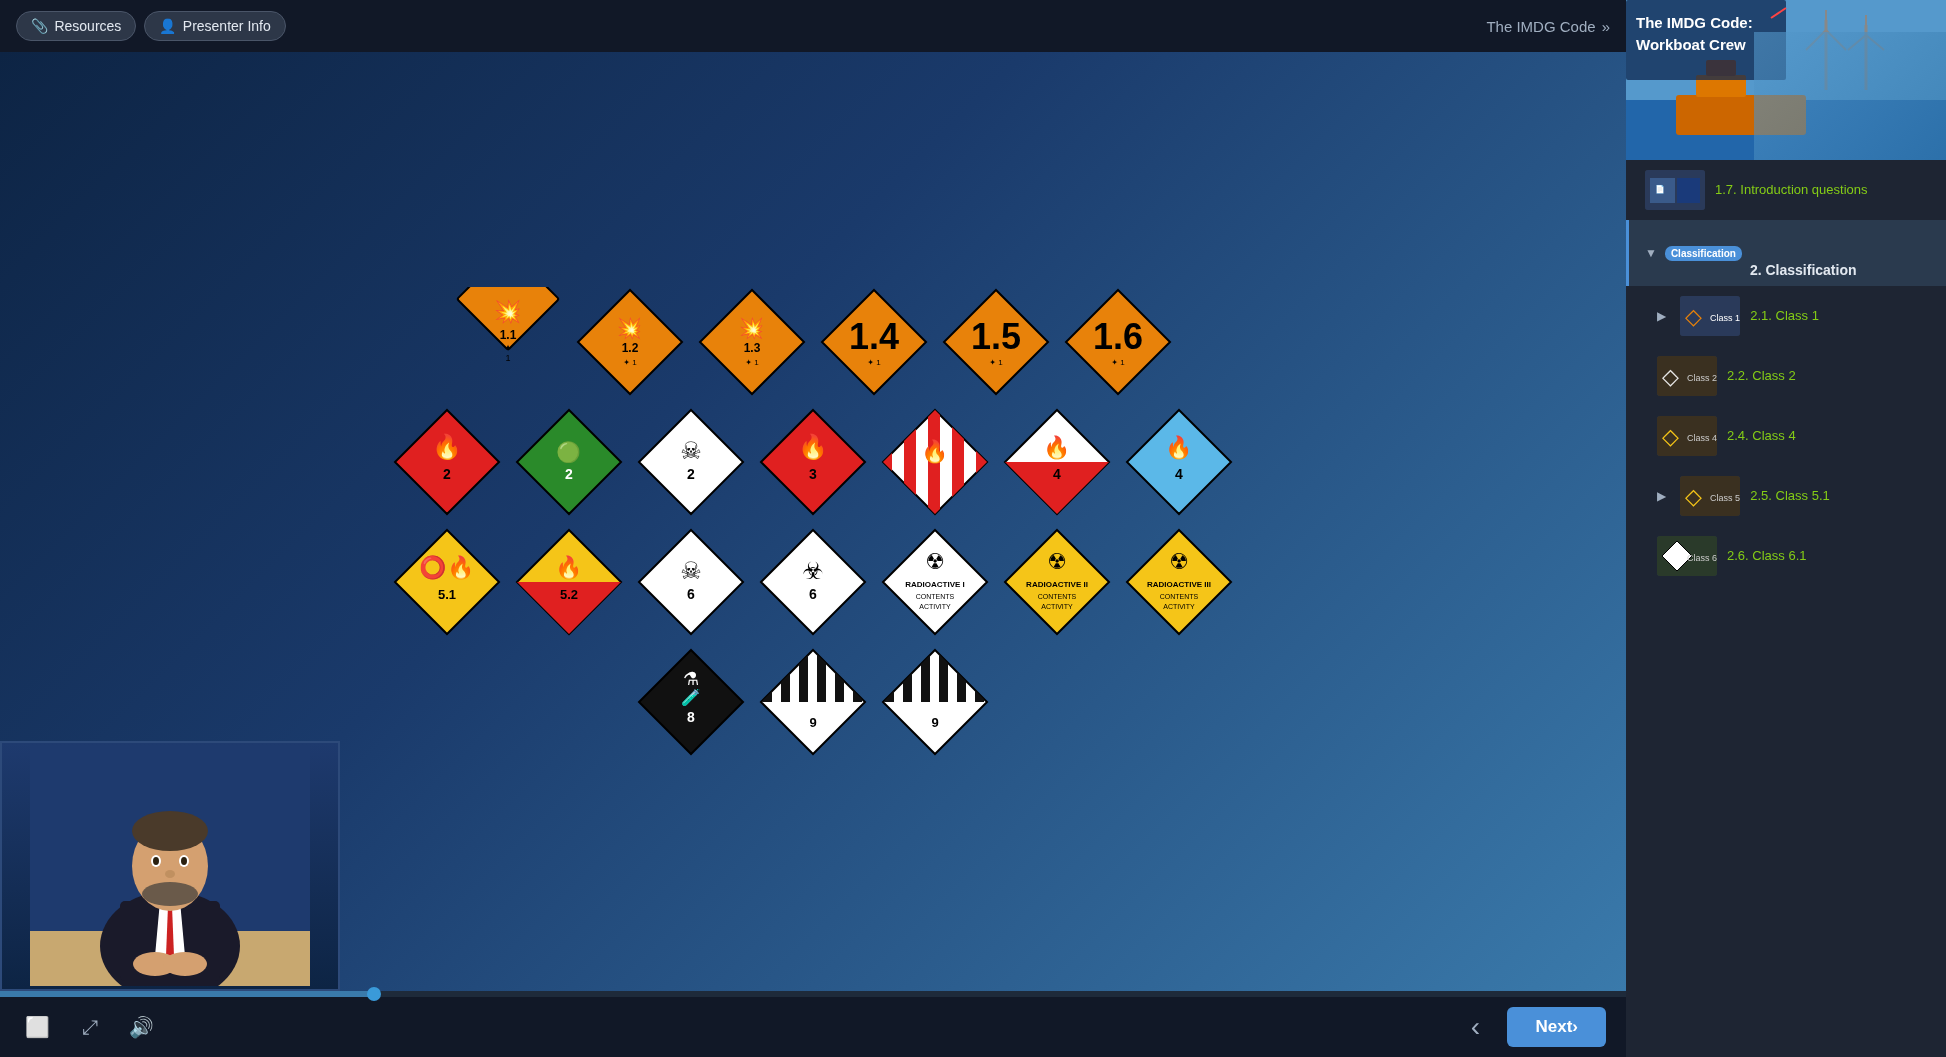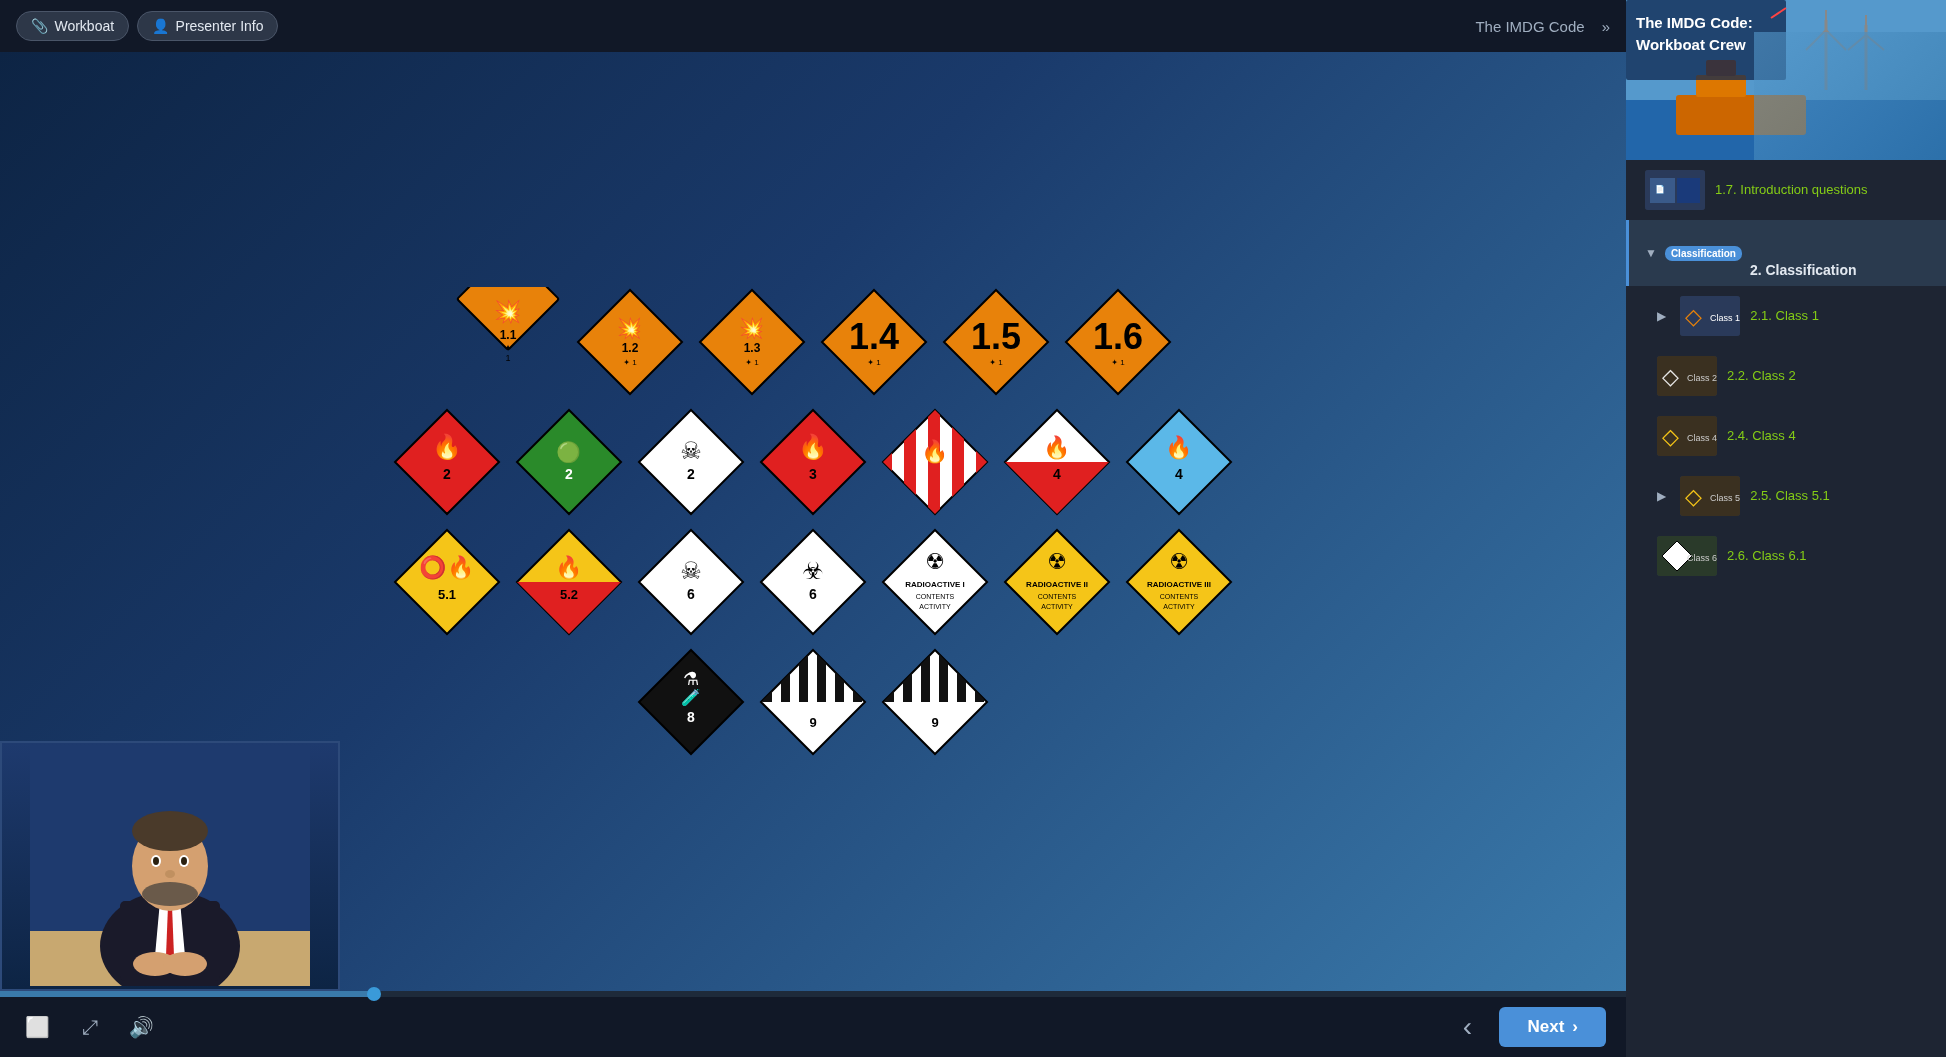--- a/index.html
+++ b/index.html
@@ -45,21 +45,21 @@
       padding: 6px 14px;
       color: #e2e8f0;
       font-size: 14px;
       cursor: pointer;
     }
     .top-bar-right {
       color: #a0aec0;
       font-size: 15px;
       display: flex;
       align-items: center;
-      gap: 17px;
+      gap: 6px;
     }
 
     
     .slide-area {
       flex: 1;
       position: relative;
       overflow: hidden;
       background: linear-gradient(135deg, #0d2444 0%, #1a3a6b 40%, #2a5a8b 70%, #3a7aab 100%);
     }
 
@@ -177,21 +177,21 @@
       background: #4a90d9;
       color: #fff;
       border: none;
       border-radius: 6px;
       padding: 10px 28px;
       font-size: 17px;
       font-weight: 600;
       cursor: pointer;
       display: flex;
       align-items: center;
-      gap: 8px;
+      gap: 0;
     }
 
     .bottom-right {
       display: flex;
       align-items: center;
       gap: 12px;
     }
 
     
     .sidebar {
@@ -302,21 +302,21 @@
   </style>
 </head>
 <body>
 
 <div class="main-area">
 
   <div class="top-bar">
     <div class="top-bar-left">
       <button class="top-bar-btn">
         <span>📎</span>
-        <span>Workboat</span>
+        <span>Resources</span>
       </button>
       <button class="top-bar-btn">
         <span>👤</span>
         <span>Presenter Info</span>
       </button>
     </div>
     <div class="top-bar-right">
       <span>The IMDG Code</span>
       <span>»</span>
     </div>

